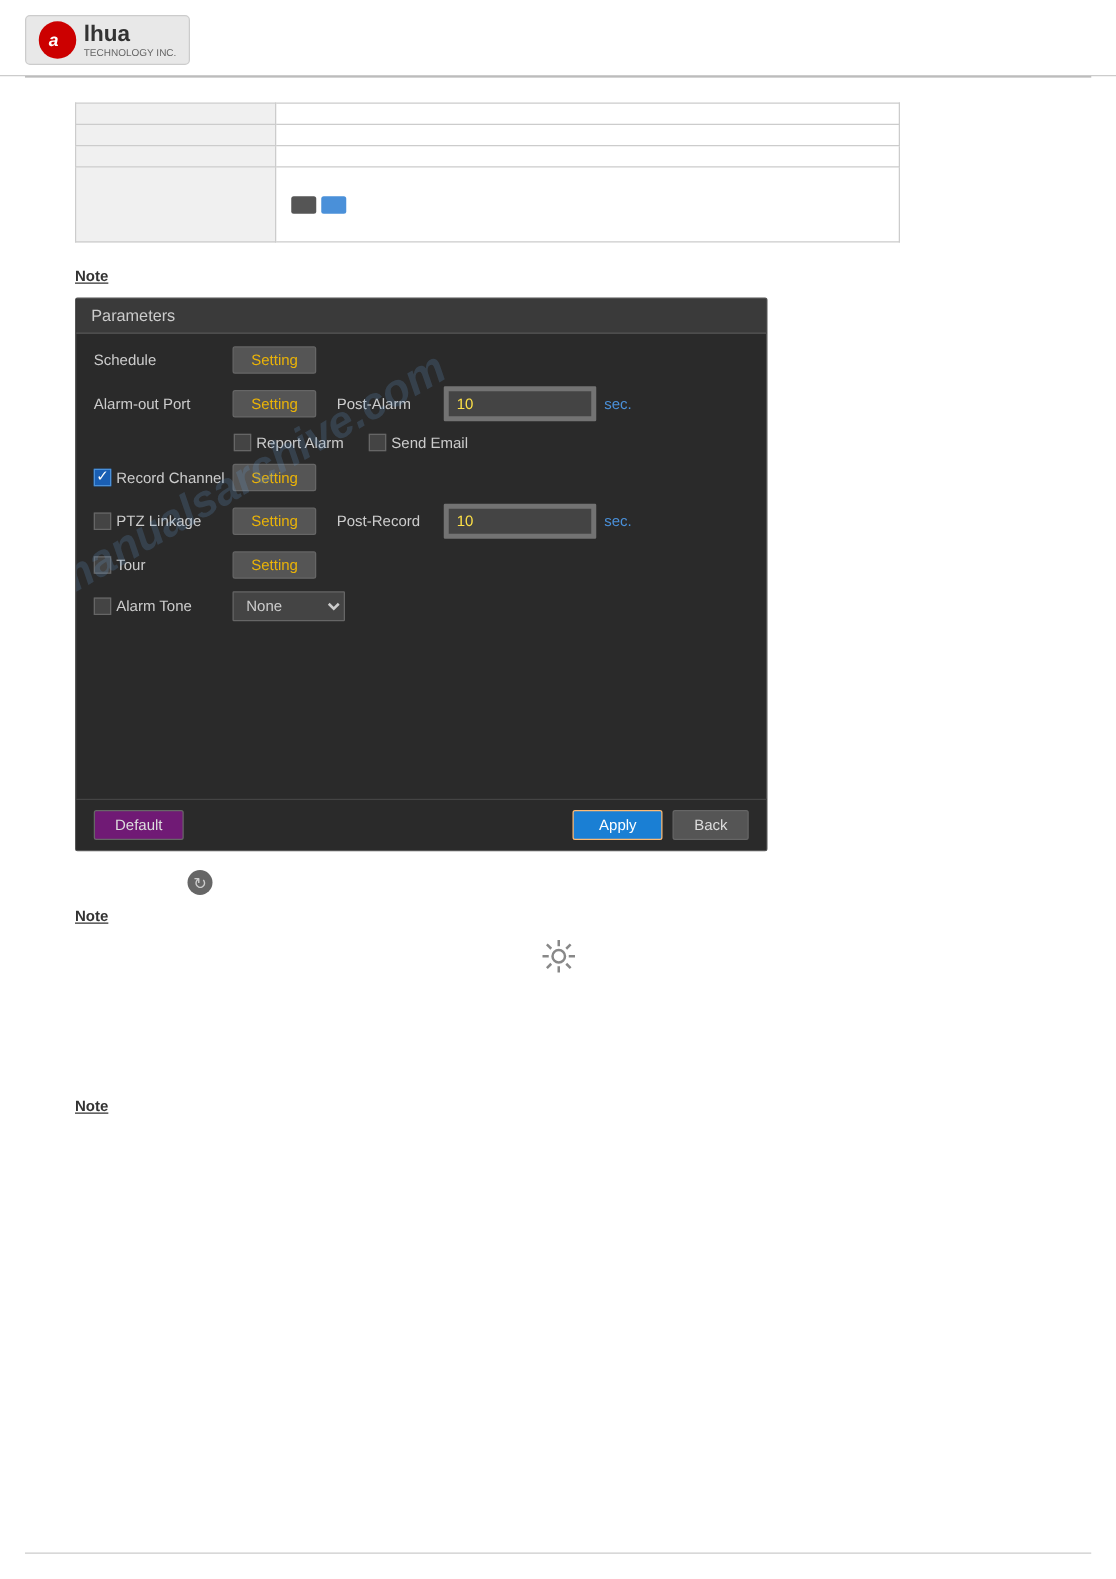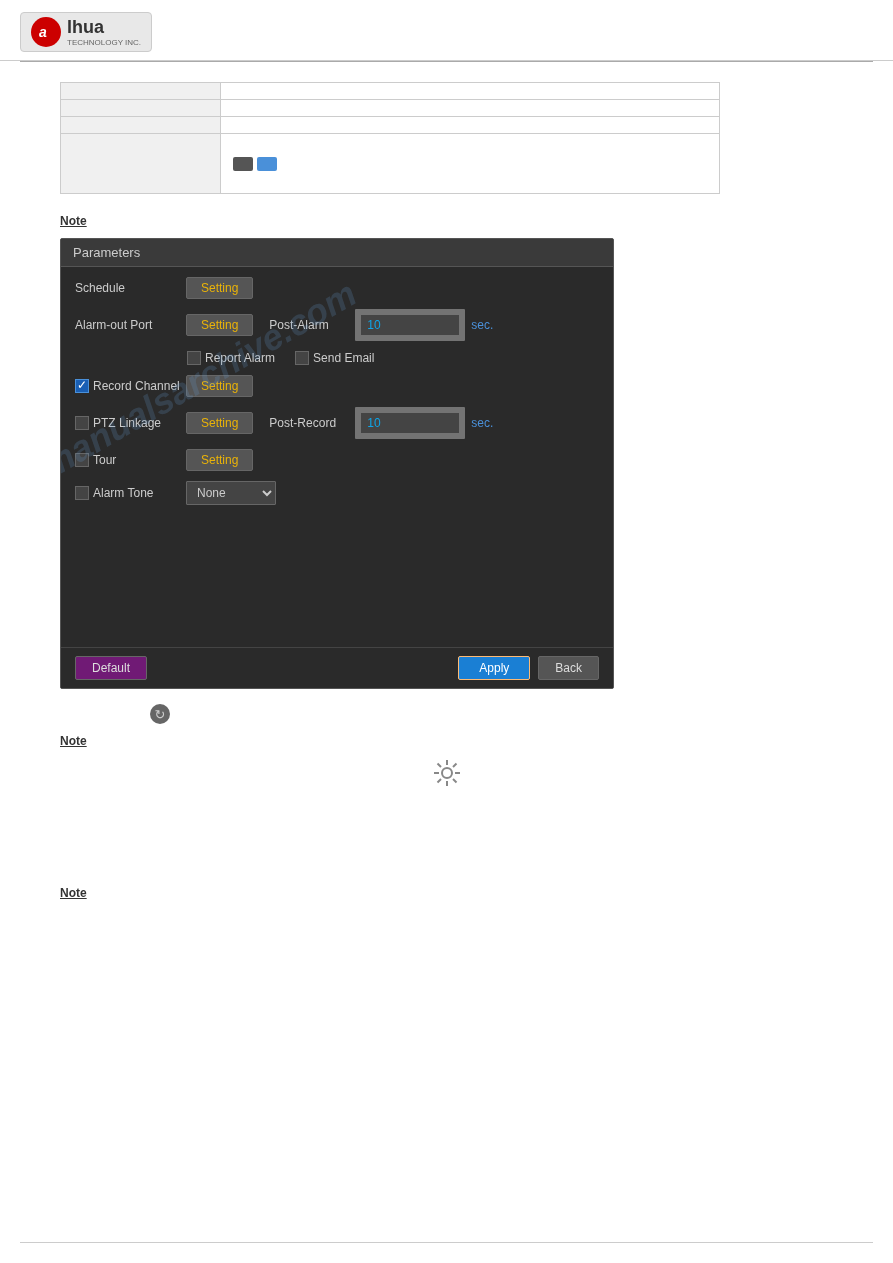--- a/index.html
+++ b/index.html
@@ -135,25 +135,25 @@
       background: #555;
       border: 1px solid #666;
       color: #eab308;
       font-size: 12px;
       padding: 3px 14px;
       border-radius: 2px;
       cursor: pointer;
     }
     .params-input {
       background: #444;
-      border: 6px solid #737373;
-      color: #0ea5e9;
+      border: 4px solid #737373;
+      color: #fde047;
       font-size: 12px;
       padding: 3px 6px;
-      width: 110px;
+      width: 122px;
       border-radius: 1px;
     }
     .params-unit {
       color: #4a90d9;
       font-size: 12px;
     }
     .params-checkbox-row {
       display: flex;
       align-items: center;
       gap: 6px;

